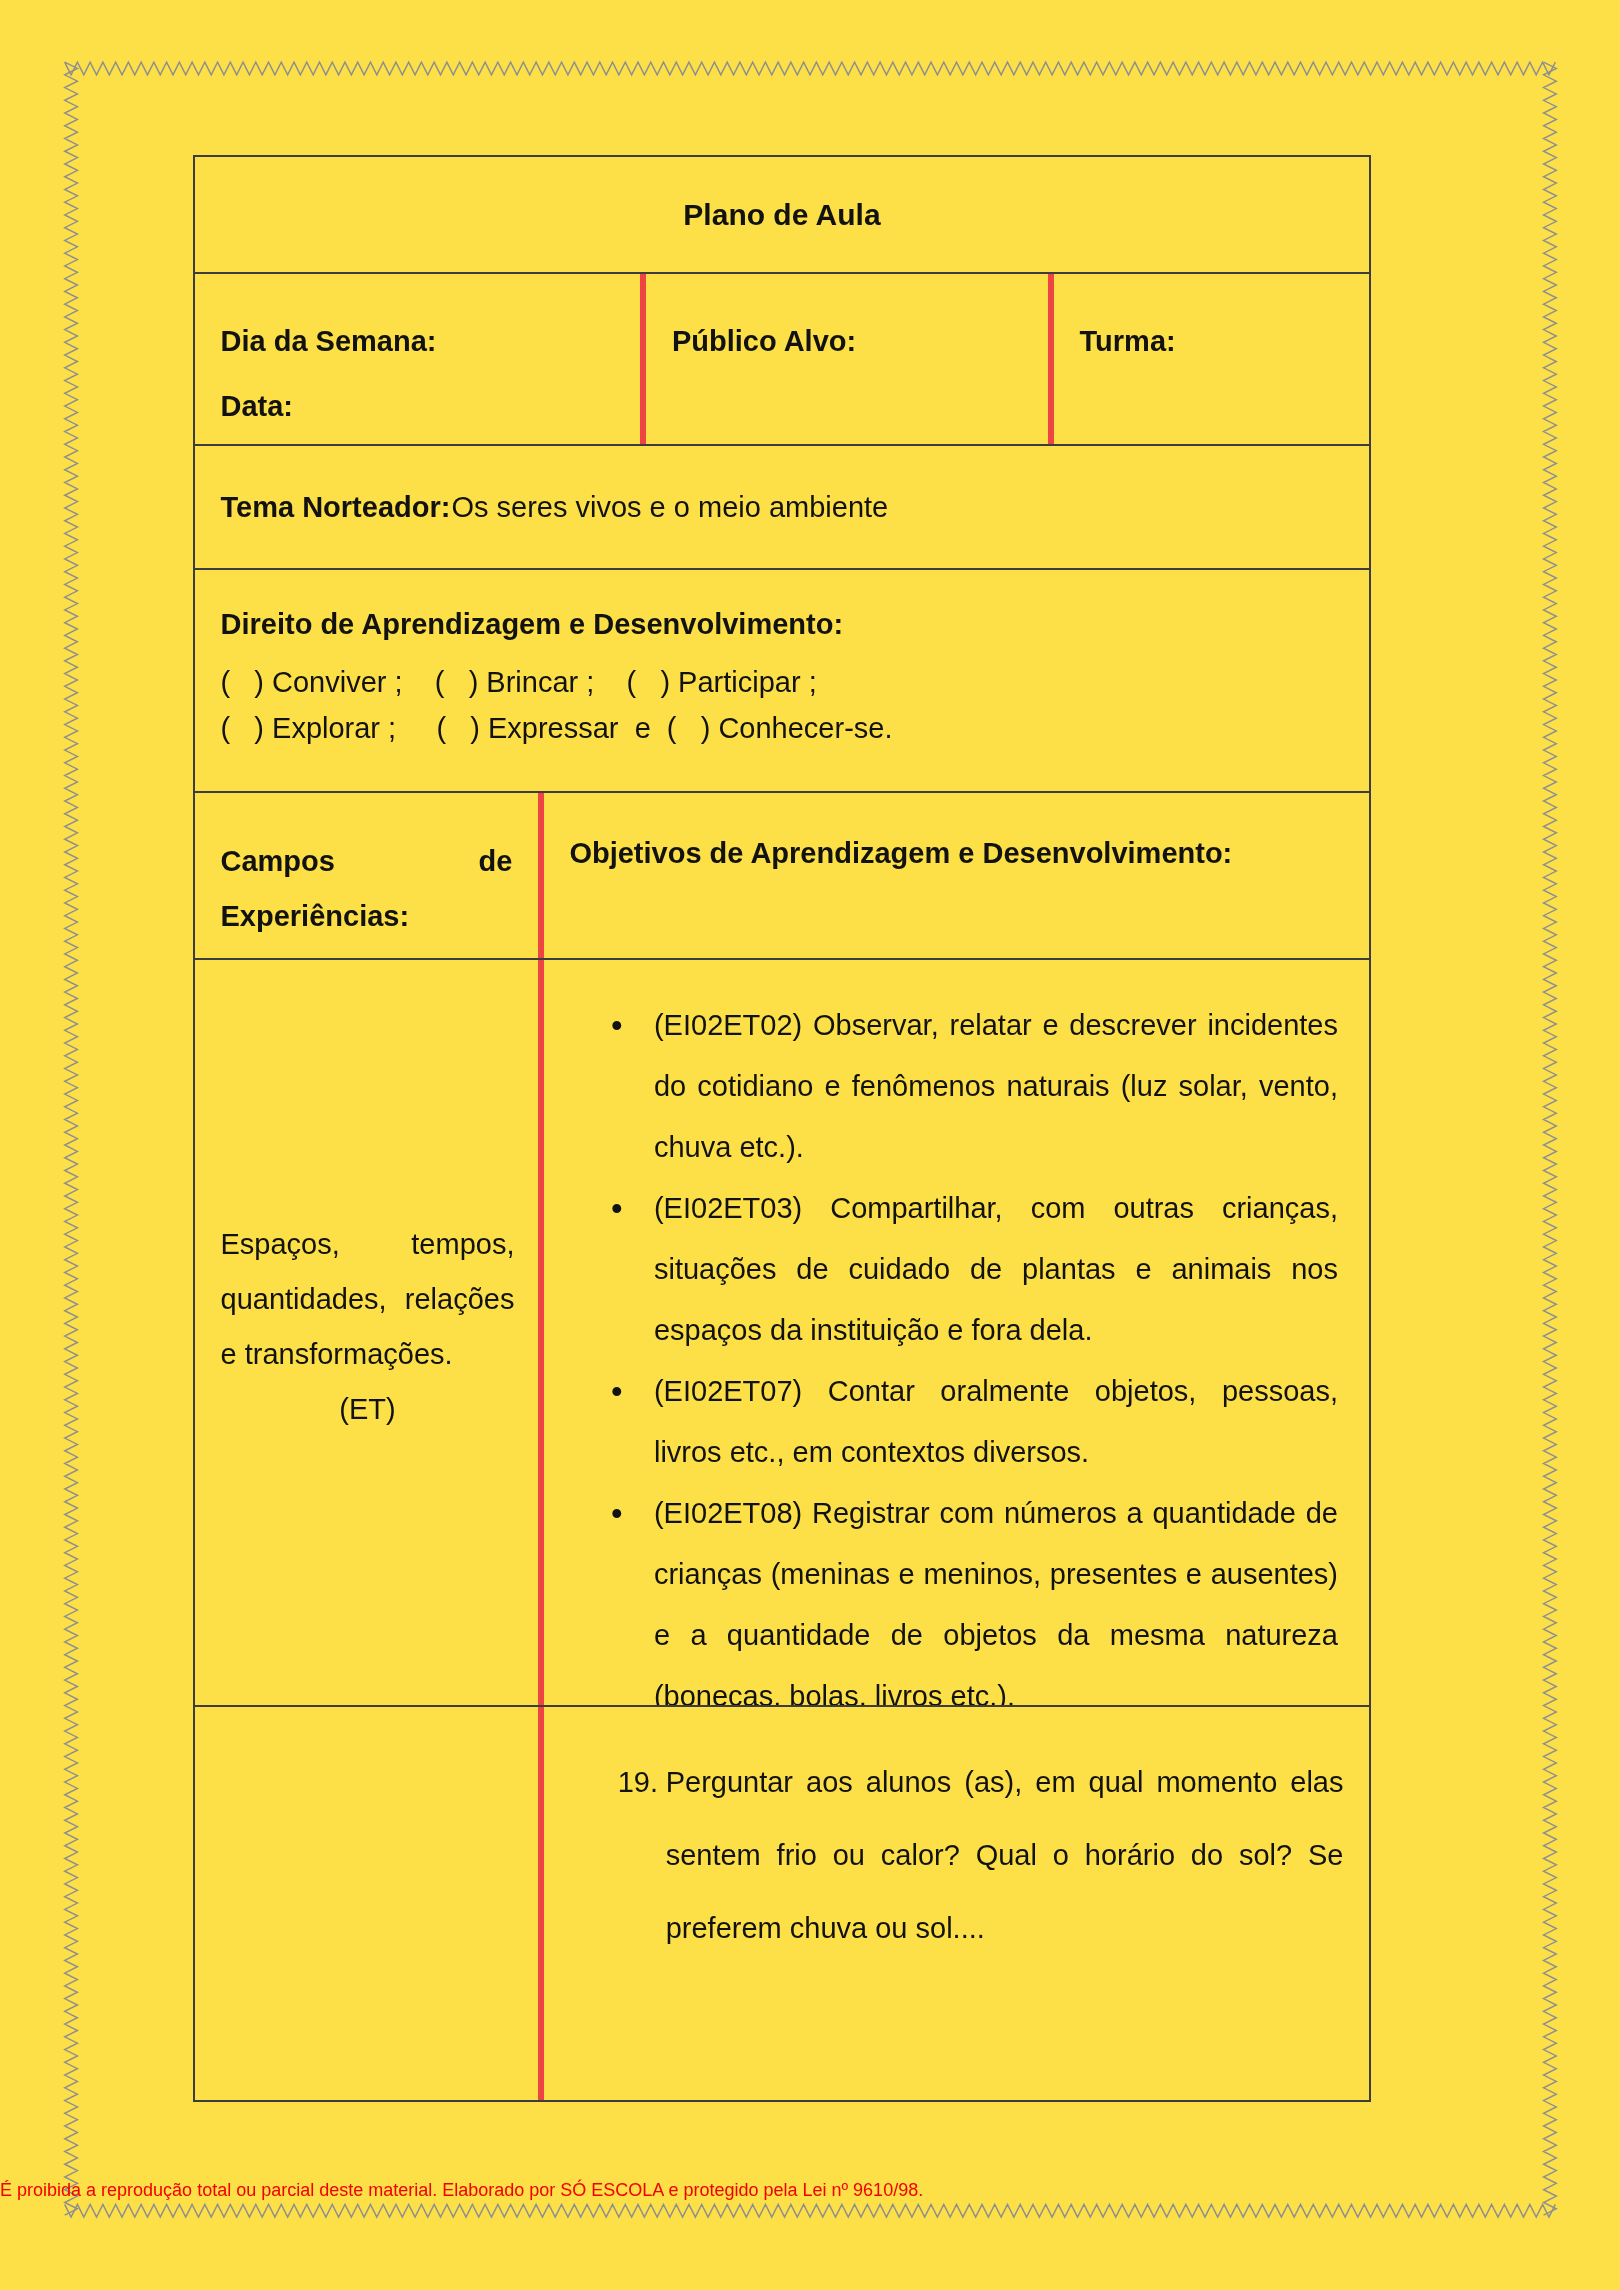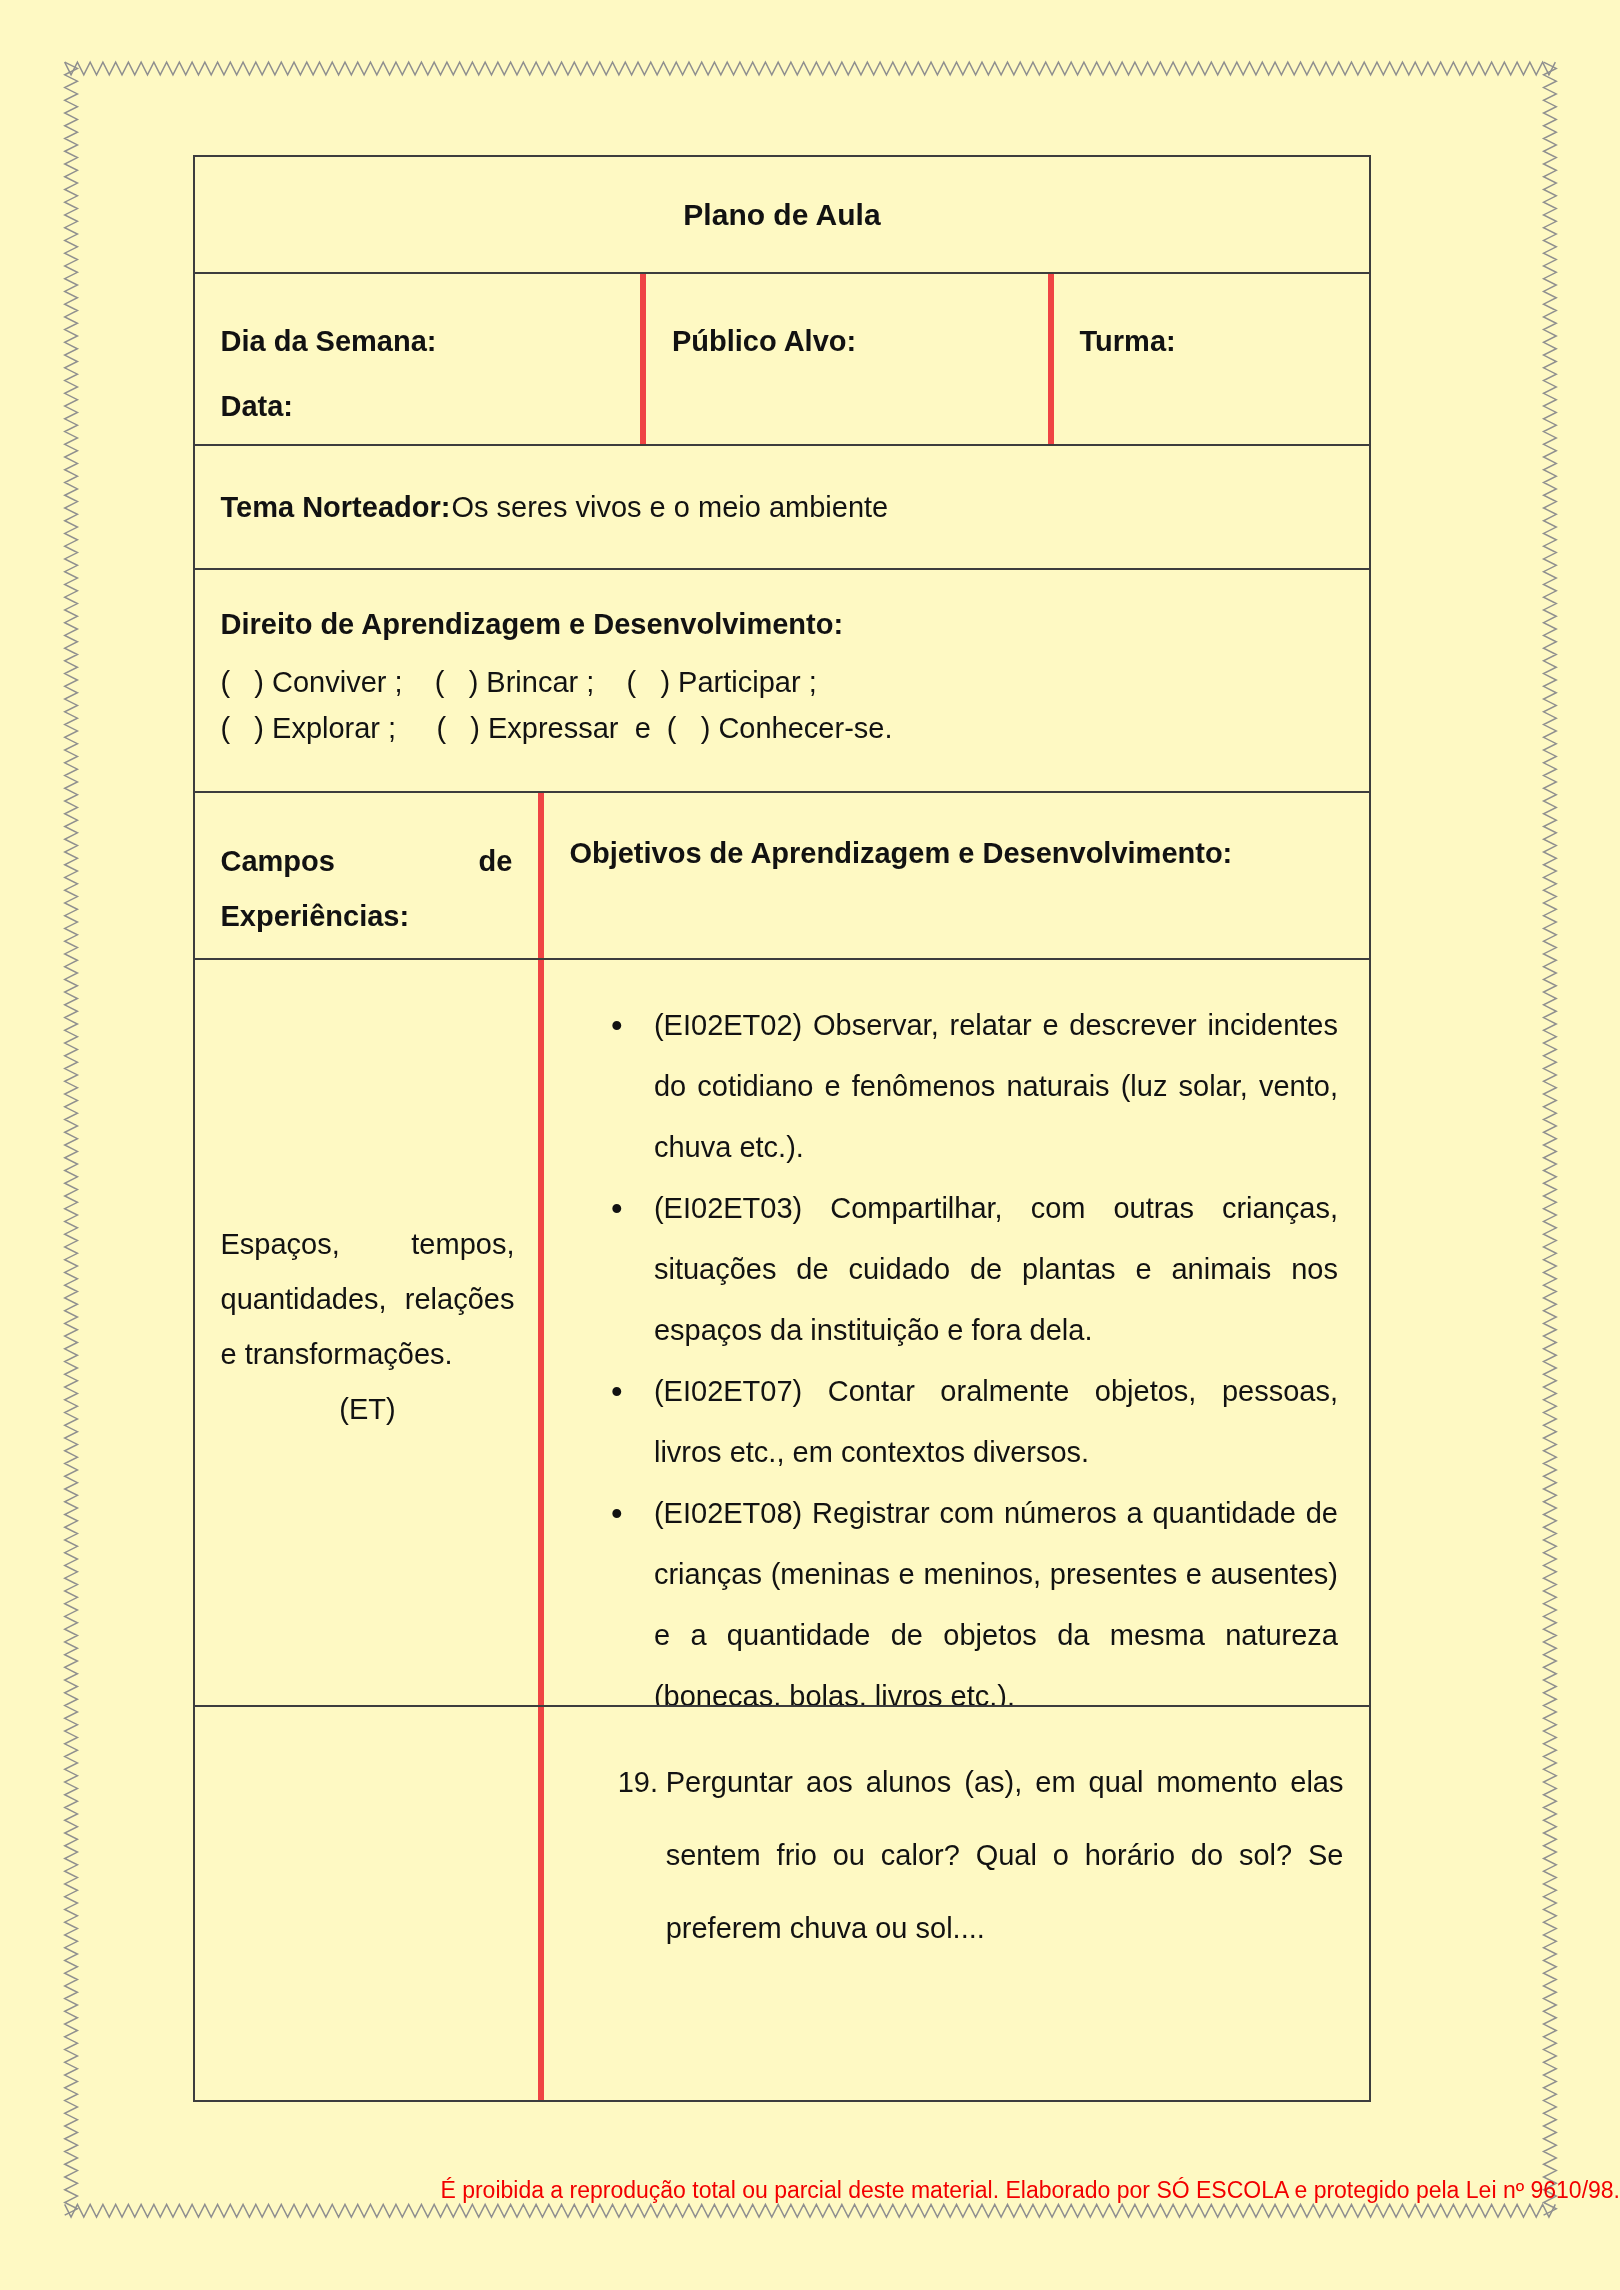--- a/index.html
+++ b/index.html
@@ -5,21 +5,21 @@
 <style>
   html, body {
     margin: 0;
     padding: 0;
     background: #ffffff;
   }
   .page {
     position: relative;
     width: 1620px;
     height: 2291px;
-    background: #fef9c3;
+    background: #fde047;
     font-family: "Liberation Sans", "DejaVu Sans", sans-serif;
     color: #121212;
     overflow: hidden;
   }
   svg.zigzag {
     position: absolute;
     left: 0;
     top: 0;
     pointer-events: none;
   }
@@ -171,22 +171,22 @@
     text-align: justify;
     text-justify: inter-word;
     line-height: 73px;
   }
 
   .footer-note {
     position: absolute;
     left: 0;
     top: 2178px;
     width: 100%;
-    text-align: right;
-    font-size: 23px;
+    text-align: left;
+    font-size: 18px;
     color: #f20000;
     line-height: 25.5px;
   }
 </style>
 </head>
 <body>
 
 <div class="page">
 
   <svg class="zigzag" id="zigzag-svg" width="1620" height="2291" viewBox="0 0 1653 2337">

